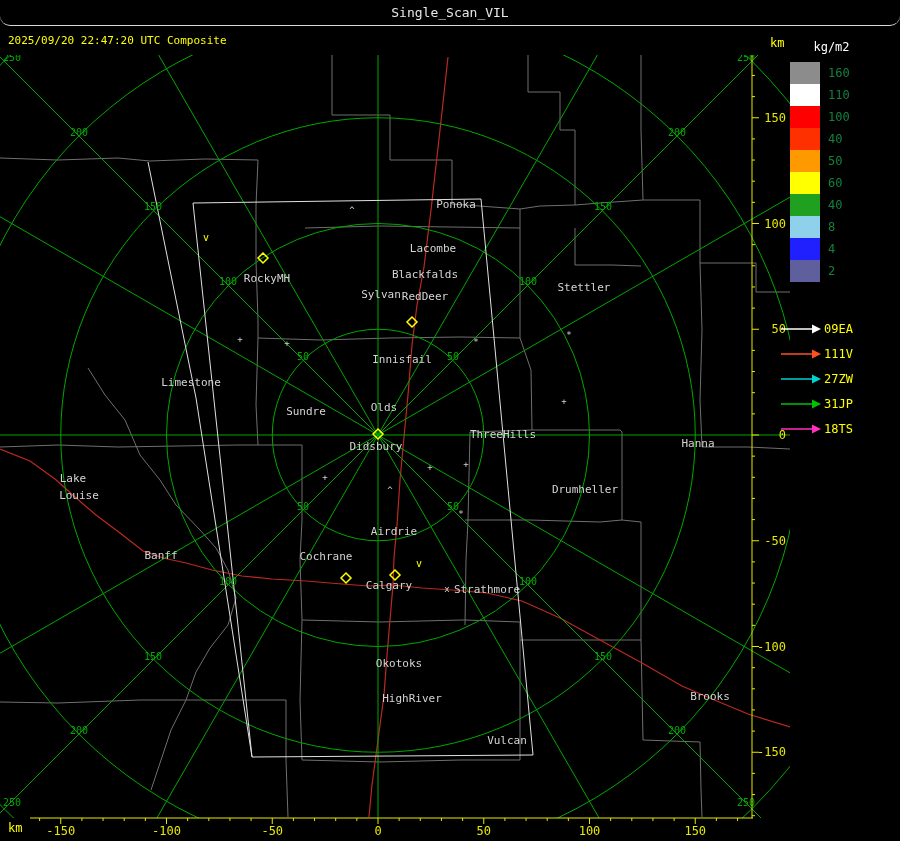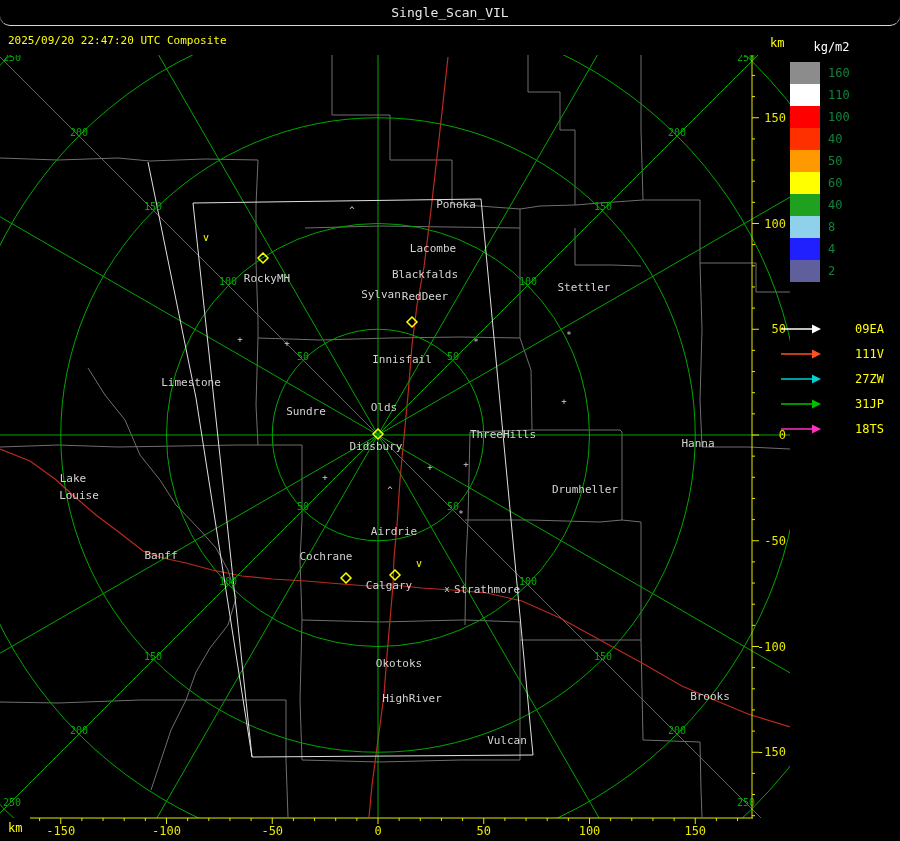--- a/index.html
+++ b/index.html
@@ -12,21 +12,21 @@
   .km-top{position:absolute;left:770px;top:36px;color:#ffff00;font-size:12px;}
   .km-bottom{position:absolute;left:8px;top:821px;color:#ffff00;font-size:12px;}
   #map-svg{position:absolute;left:0;top:0;}
   svg text{font-family:"DejaVu Sans Mono",monospace;}
   .legend{position:absolute;left:779px;top:40px;width:105px;text-decoration:underline;}
   .units{text-align:center;color:#ffffff;font-size:12px;height:18px;margin-bottom:4px;}
   .scale-row{display:flex;align-items:center;height:22px;}
   .scale-box{width:30px;height:22px;margin-left:11px;flex:none;}
   .scale-label{color:#15803d;font-size:12px;margin-left:8px;}
   #track-rows{margin-top:34px;}
-  .track-row{display:flex;align-items:center;height:25px;margin-left:2px;justify-content:space-between;}
+  .track-row{display:flex;align-items:center;height:25px;margin-left:2px;}
   .track-label{color:#ffff00;font-size:12px;margin-left:3px;}
 </style>
 </head>
 <body>
 
 <svg id="map-svg" width="900" height="841">
     <defs>
       <clipPath id="mapclip">
         <rect x="0" y="55" width="790" height="763"></rect>
       </clipPath>

